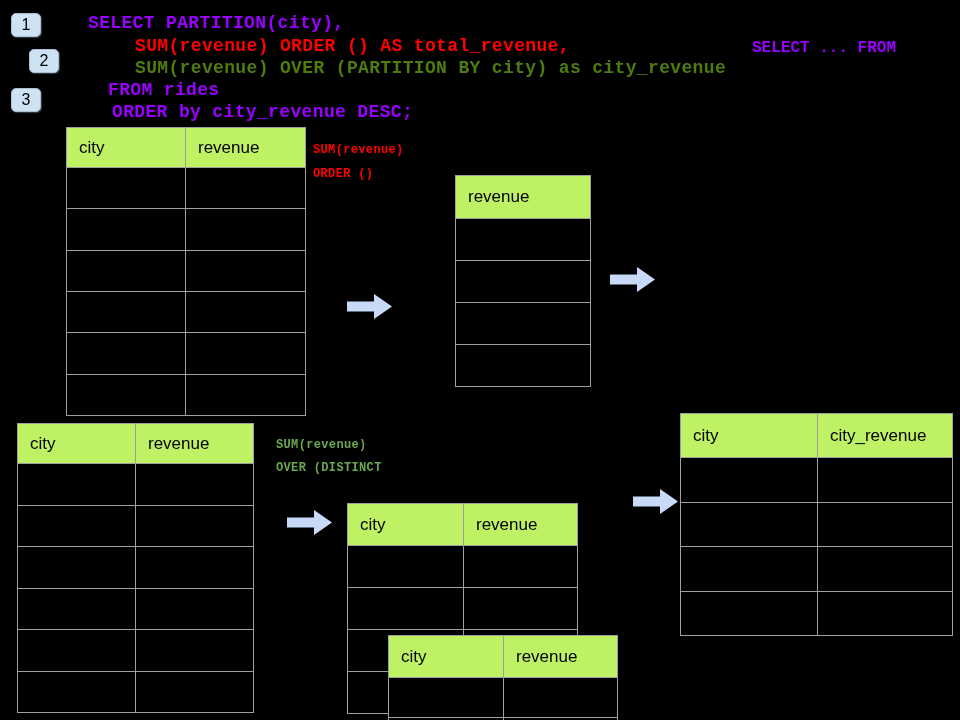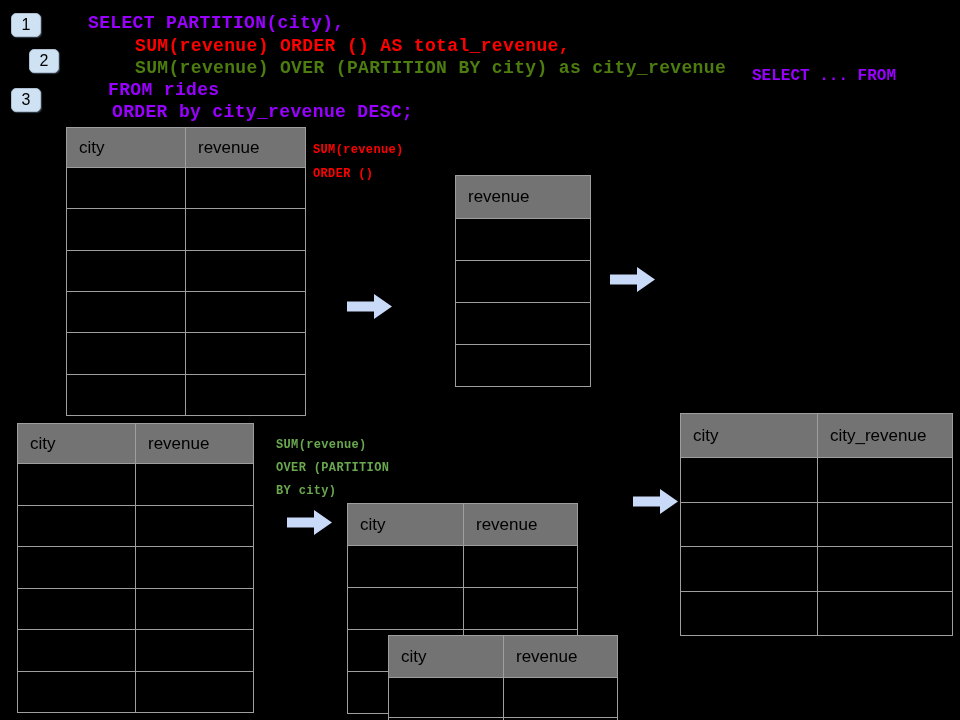--- a/index.html
+++ b/index.html
@@ -51,21 +51,21 @@
   }
   
   .tbl{
     position:absolute;
     display:grid;
     border-top:1px solid #9e9e9e;
     border-left:1px solid #9e9e9e;
     box-sizing:border-box;
   }
   .tbl .th{
-    background:#737373;
+    background:#bef264;
     color:#000;
     font-size:17px;
     display:flex;align-items:center;
     padding-left:12px;
     border-right:1px solid #9e9e9e;
     border-bottom:1px solid #9e9e9e;
     box-sizing:border-box;
   }
   .tbl .td{
     background:#000;
@@ -85,33 +85,32 @@
 <div class="badge" style="left:11px;top:88px;">3</div>
 
 <div>
   <div class="code-line" style="left: 88px; top: 12px; color: rgb(153, 0, 255);">SELECT PARTITION(city),</div>
   <div class="code-line" style="left: 135px; top: 35px; color: rgb(255, 0, 0);">SUM(revenue) ORDER () AS total_revenue,</div>
   <div class="code-line" style="left: 135px; top: 57px; color: #4d7c0f;">SUM(revenue) OVER (PARTITION BY city) as city_revenue</div>
   <div class="code-line" style="left: 108px; top: 79px; color: rgb(153, 0, 255);">FROM rides</div>
   <div class="code-line" style="left: 112px; top: 101px; color: rgb(153, 0, 255);">ORDER by city_revenue DESC;</div>
 </div>
 
-<div class="abs" style="left: 752px; top: 38px; color: rgb(153, 0, 255); margin-top: 28px;">
+<div class="abs" style="left: 752px; top: 38px; color: rgb(153, 0, 255);">
   <div class="note-line">SELECT ... FROM</div>
 </div>
 
 <div class="abs" style="left: 313px; top: 138px; color: rgb(255, 0, 0);">
   <div class="ann-line" style="line-height:24px;">SUM(revenue)</div>
   <div class="ann-line" style="line-height:24px;">ORDER ()</div>
 </div>
 
 <div class="abs" style="left: 276px; top: 434px; color: rgb(106, 168, 79);">
   <div class="ann-line">SUM(revenue)</div>
-  <div class="ann-line">OVER (PARTITION</div>
-  <div class="ann-line">BY city)</div>
+  <div class="ann-line">OVER (DISTINCT</div>
 </div>
 
 <div class="tbl" style="left:66px;top:127px;grid-template-columns:119px 120px;grid-template-rows:40px;grid-auto-rows:41.33px;">
     <div class="th">city</div>
     <div class="th">revenue</div>
     <div class="td"></div>
     <div class="td"></div>
     <div class="td"></div>
     <div class="td"></div>
     <div class="td"></div>

